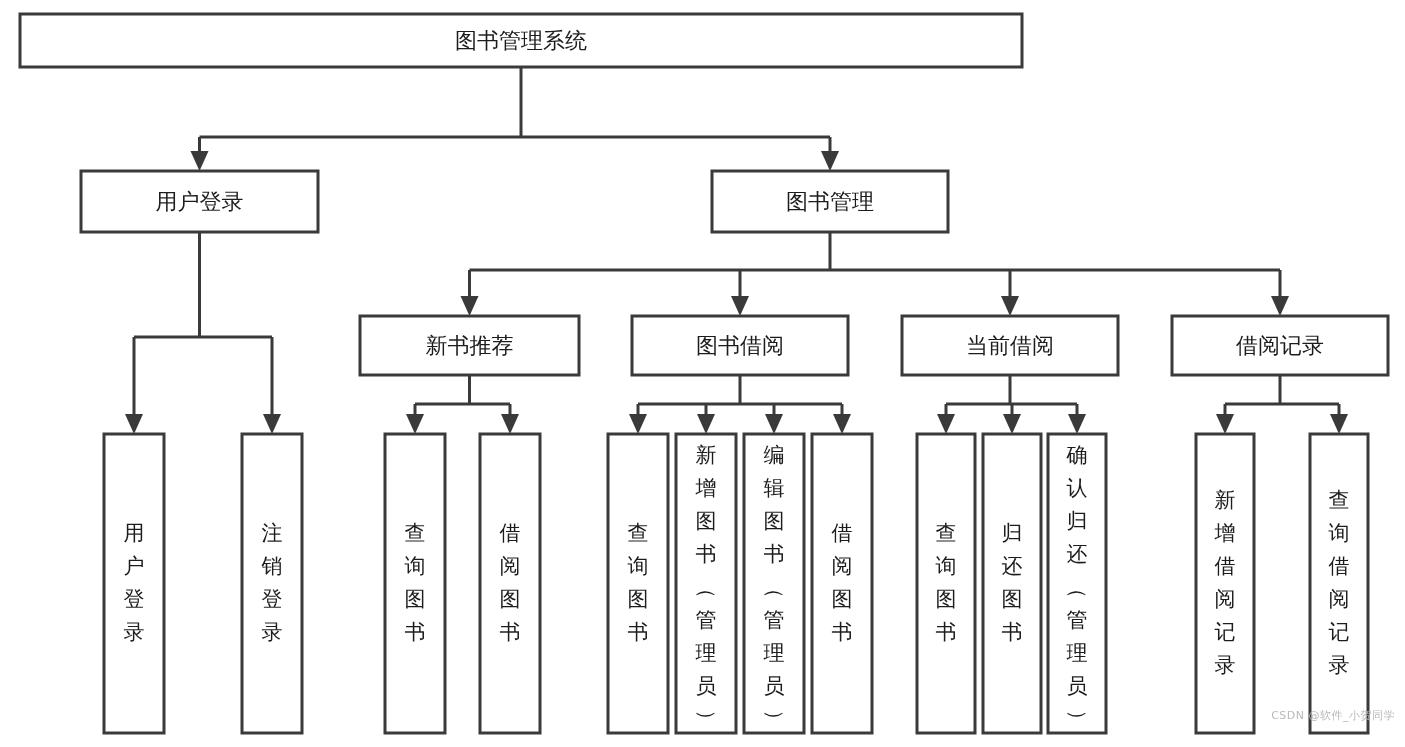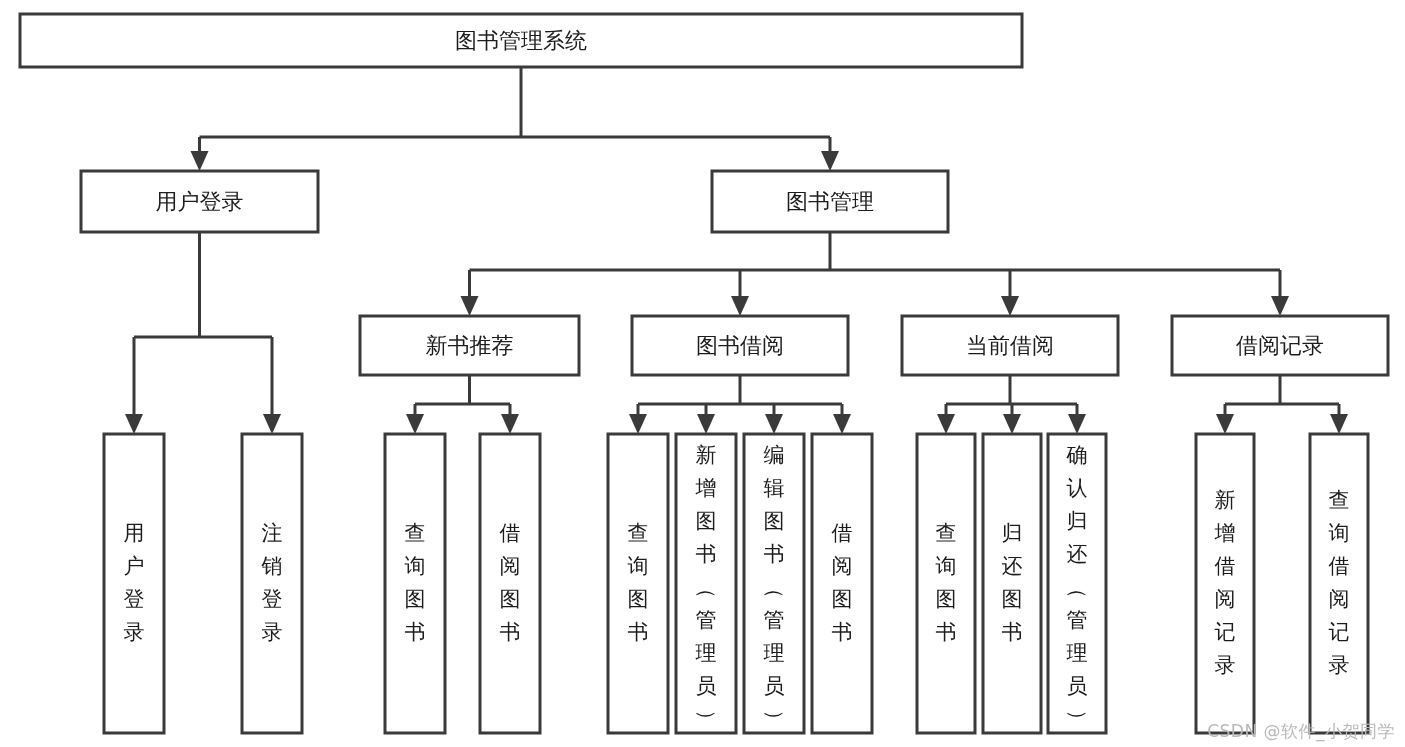--- a/index.html
+++ b/index.html
@@ -51,23 +51,23 @@
   .leaf-label-glyph {
     fill: #1c1c1c;
     font-family: "DejaVu Sans", "Liberation Sans", sans-serif;
     font-size: 21px;
     text-anchor: middle;
     dominant-baseline: middle;
   }
   .watermark {
     position: absolute;
     right: 10px;
-    bottom: 4px;
-    font-family: "DejaVu Sans", "Liberation Sans", sans-serif;
-    font-size: 17px;
+    bottom: 24px;
+    font-family: "DejaVu Sans", "Liberation Sans", sans-serif;
+    font-size: 11px;
     color: #b9b9b9;
     white-space: nowrap;
     letter-spacing: 0.5px;
   }
 </style>
 </head>
 <body>
 
 <svg id="diagram" viewBox="0 0 1405 747">
   <defs></defs>

